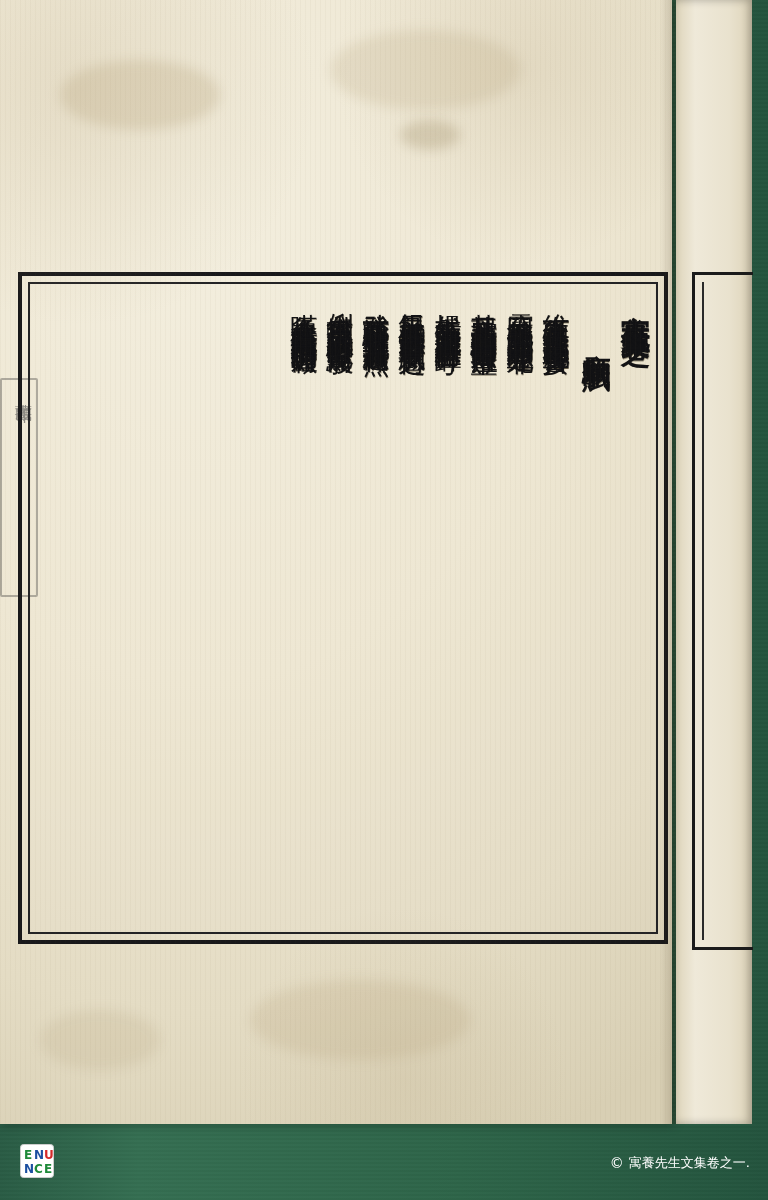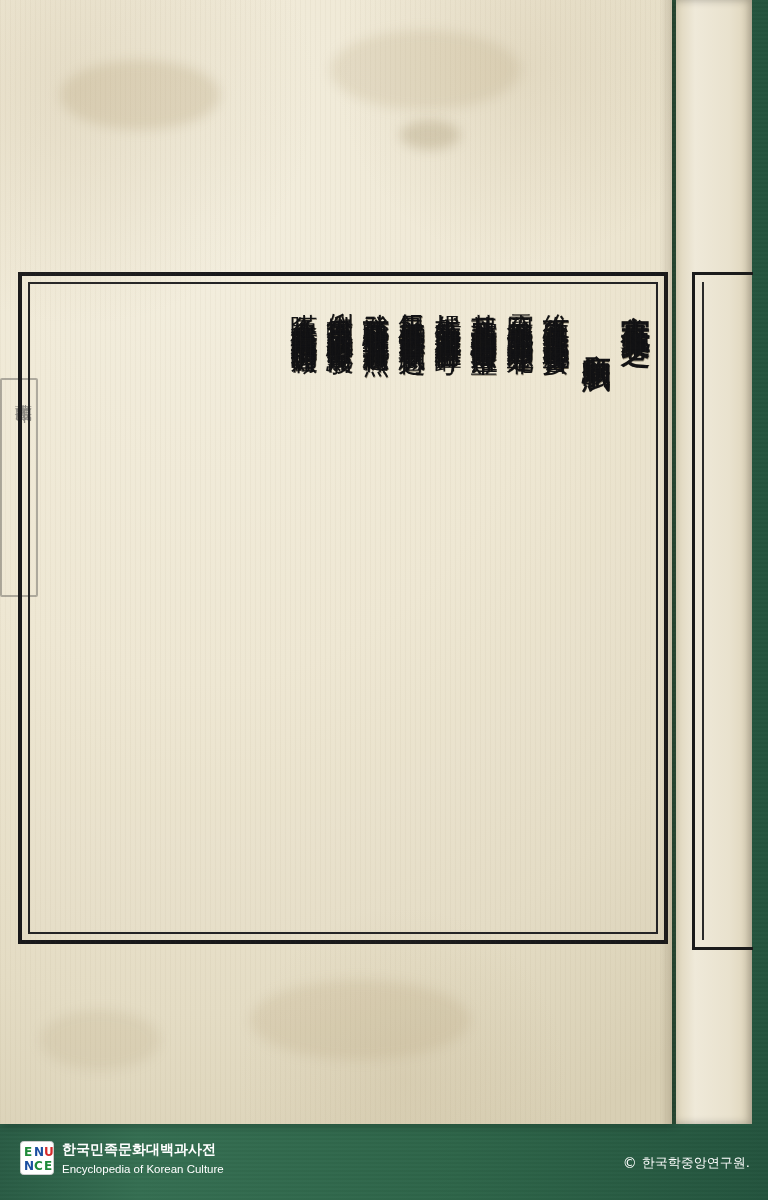--- a/index.html
+++ b/index.html
@@ -300,24 +300,20 @@
       <svg width="34" height="34" viewBox="0 0 34 34" aria-hidden="true">
         <rect x="0.5" y="0.5" width="33" height="33" rx="3" fill="#ffffff" stroke="#cccccc"></rect>
         <text x="4" y="15" font-family="DejaVu Sans, sans-serif" font-size="12" font-weight="bold" fill="#1f8a3a">E</text>
         <text x="14" y="15" font-family="DejaVu Sans, sans-serif" font-size="12" font-weight="bold" fill="#1b4fa0">N</text>
         <text x="24" y="15" font-family="DejaVu Sans, sans-serif" font-size="12" font-weight="bold" fill="#d42a2a">U</text>
         <text x="4" y="29" font-family="DejaVu Sans, sans-serif" font-size="12" font-weight="bold" fill="#1b4fa0">N</text>
         <text x="14" y="29" font-family="DejaVu Sans, sans-serif" font-size="12" font-weight="bold" fill="#1f8a3a">C</text>
         <text x="24" y="29" font-family="DejaVu Sans, sans-serif" font-size="12" font-weight="bold" fill="#1f8a3a">E</text>
       </svg>
     </span>
-    <span class="wm-text">
-      <span class="wm-kr">한국민족문화대백과사전</span><br>
-      <span class="wm-en">Encyclopedia of Korean Culture</span>
-    </span>
   </div>
 
   <div class="watermark-right">
     <span class="copy-glyph">©</span>
-    <span>한국학중앙연구원.</span>
+    <span>寓養先生文集卷之一.</span>
   </div>
 
 </div>
 
 </body></html>

